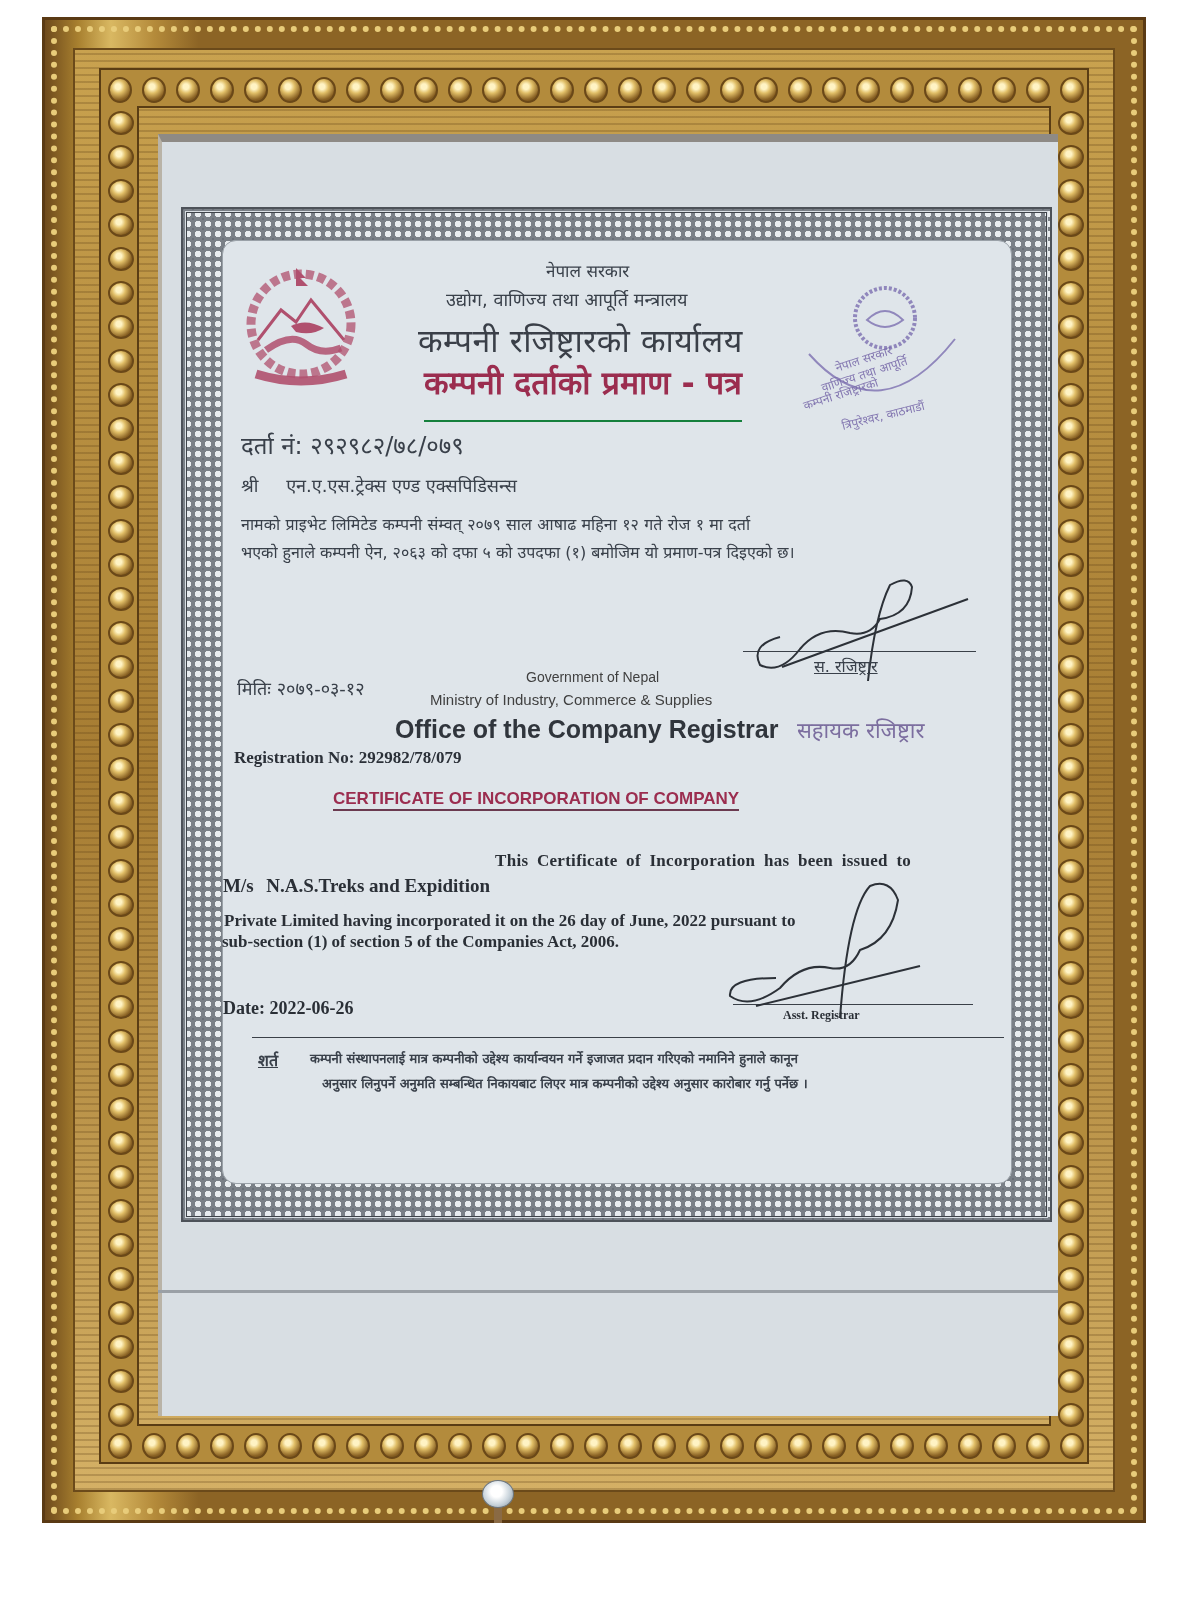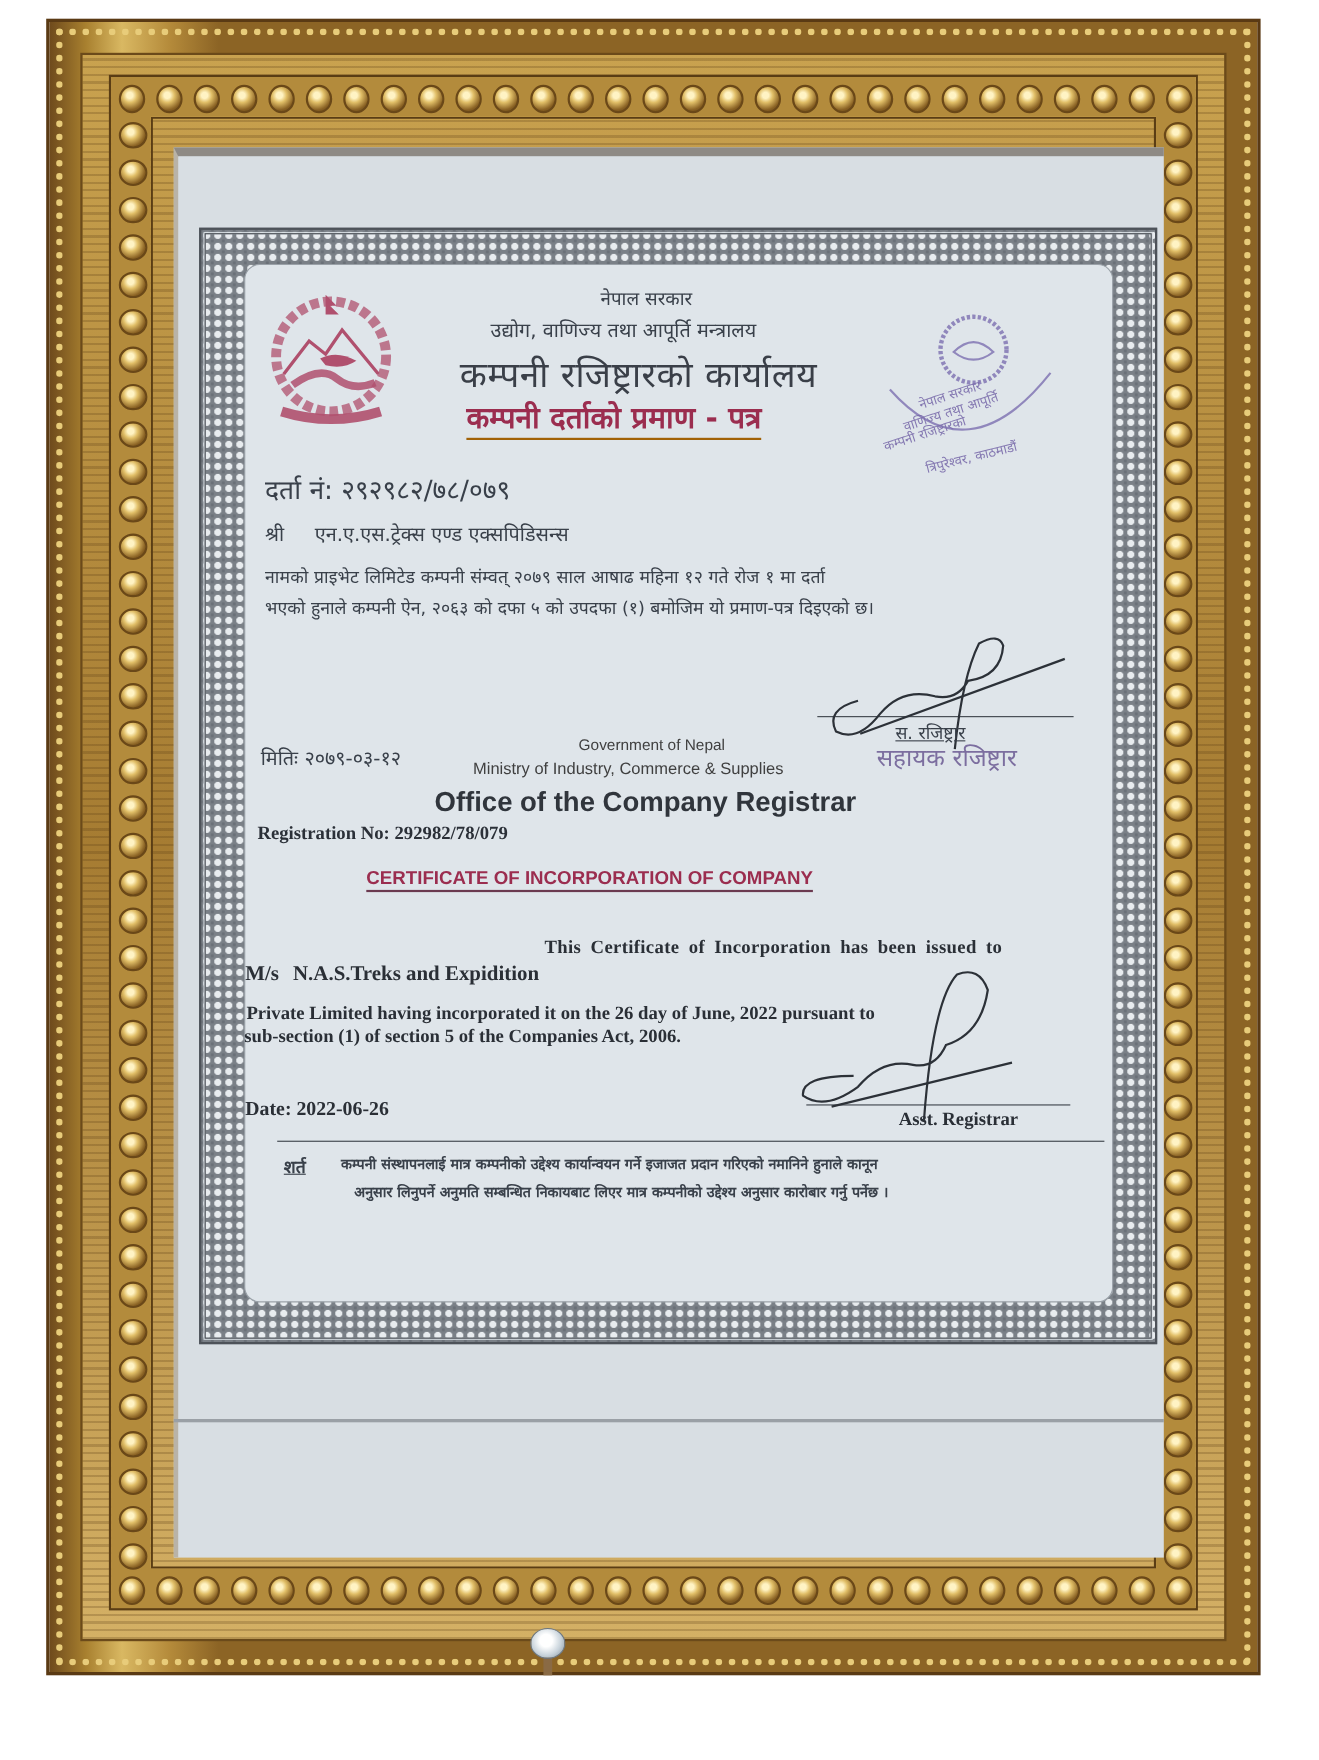--- a/index.html
+++ b/index.html
@@ -82,49 +82,49 @@
     .stamp {
       position: absolute; left: 795px; top: 284px; width: 170px; height: 150px;
     }
 
     .dev { font-family: "DejaVu Sans", sans-serif; color: #39404a; }
     .t { position: absolute; white-space: nowrap; }
 
     .hdr-gov { left: 546px; top: 259px; font-size: 17px; }
     .hdr-ministry { left: 446px; top: 287px; font-size: 18px; }
     .hdr-office { left: 418px; top: 318px; font-size: 32px; color: #3a3f48; letter-spacing: 0.5px; }
-    .hdr-cert { left: 424px; top: 360px; font-size: 27px; font-weight: bold; color: #9b2d4f;
-                border-bottom: 2px solid #a16207; padding-bottom: 1px; }
+    .hdr-cert { left: 424px; top: 360px; font-size: 32px; font-weight: bold; color: #9b2d4f;
+                border-bottom: 2px solid #15803d; padding-bottom: 17px; }
 
     .reg-dev { left: 241px; top: 412px; font-size: 24px; margin-top: 16px; }
     .name-dev { left: 241px; top: 473px; font-size: 18px; }
     .name-dev .shri { margin-right: 22px; }
     .body-dev-1 { left: 241px; top: 513px; font-size: 16px; letter-spacing: 0.1px; }
     .body-dev-2 { left: 241px; top: 541px; font-size: 16px; }
     .date-dev { left: 237px; top: 676px; font-size: 18px; }
 
     .sig-label-dev { left: 814px; top: 655px; font-size: 16px; text-decoration: underline; }
-    .sig-stamp-dev { left: 797px; top: 672px; font-size: 22px; color: #6b5a93; opacity: 0.85; }
+    .sig-stamp-dev { left: 797px; top: 714px; font-size: 22px; color: #6b5a93; opacity: 0.85; }
 
     .en { font-family: "Liberation Sans", sans-serif; color: #404040; }
     .en-gov { left: 526px; top: 669px; font-size: 14px; }
     .en-ministry { left: 430px; top: 691px; font-size: 15px; }
     .en-office { left: 395px; top: 715px; font-size: 25px; font-weight: bold; color: #30353c; }
     .en-regno { left: 234px; top: 748px; font-size: 17px; font-family: "Liberation Serif", serif; font-weight: bold; color: #2b3038; }
     .en-cert-title { left: 333px; top: 789px; font-size: 17px; font-weight: bold; color: #9b2d4f;
                      border-bottom: 2px solid #6b3a50; }
 
     .ser { font-family: "Liberation Serif", serif; color: #2a2f36; font-weight: bold; }
     .en-issued { left: 495px; top: 851px; font-size: 17px; word-spacing: 4px; letter-spacing: 0.3px; }
     .en-ms { left: 223px; top: 875px; font-size: 19px; }
     .en-ms .ms { margin-right: 8px; text-align: center; }
     .en-body1 { left: 224px; top: 911px; font-size: 17px; }
     .en-body2 { left: 222px; top: 932px; font-size: 17px; }
     .en-date { left: 223px; top: 998px; font-size: 18px; }
-    .en-asst { left: 783px; top: 1008px; font-size: 17px; margin-left: 34px; }
+    .en-asst { left: 783px; top: 1008px; font-size: 12px; }
 
     .divider { position: absolute; left: 252px; top: 1037px; width: 752px; height: 1px; background: #3a4048; }
     .sig-line-top { position: absolute; left: 743px; top: 651px; width: 233px; height: 1px; background: #3a4048; }
     .sig-line-bot { position: absolute; left: 733px; top: 1004px; width: 240px; height: 1px; background: #3a4048; }
 
     .cond-label { left: 258px; top: 1049px; font-size: 16px; font-weight: bold; text-decoration: underline; }
     .cond-1 { left: 310px; top: 1049px; font-size: 13px; font-weight: bold; }
     .cond-2 { left: 310px; top: 1074px; font-size: 13px; font-weight: bold; margin-left: 12px; }
 
     .sig { position: absolute; }

